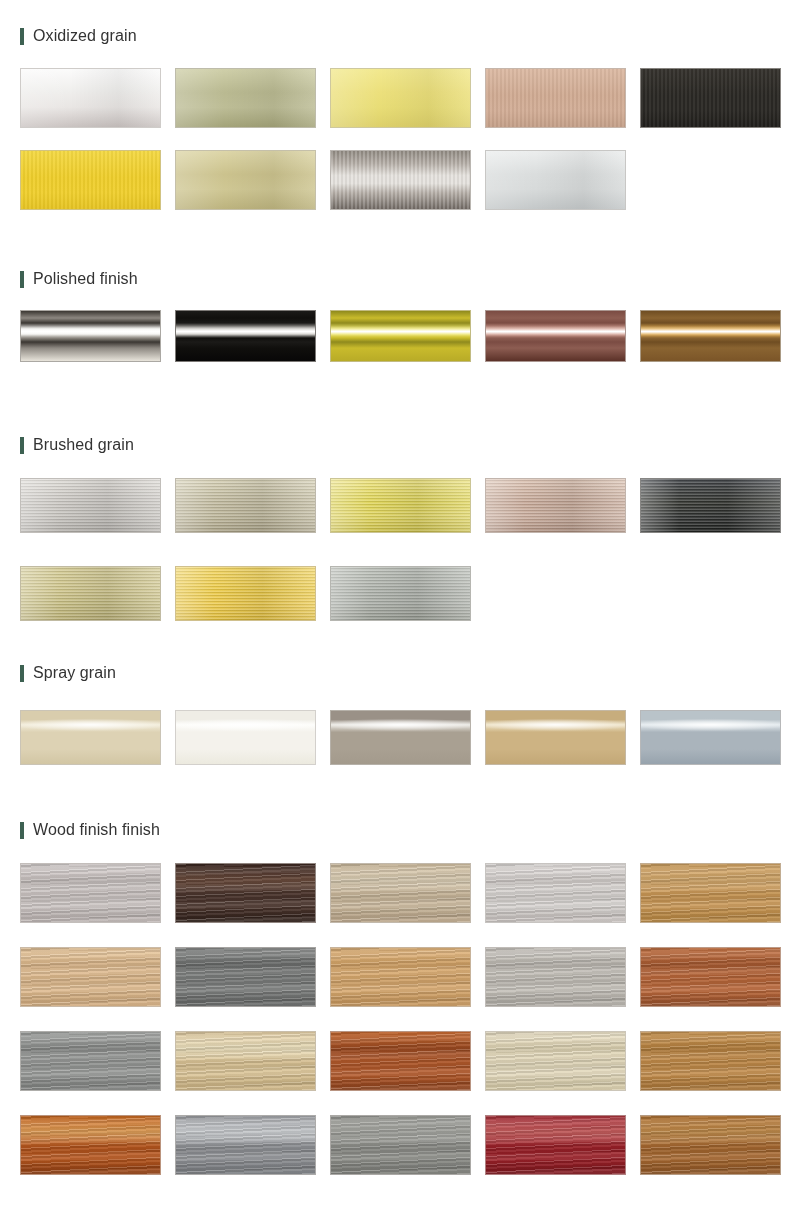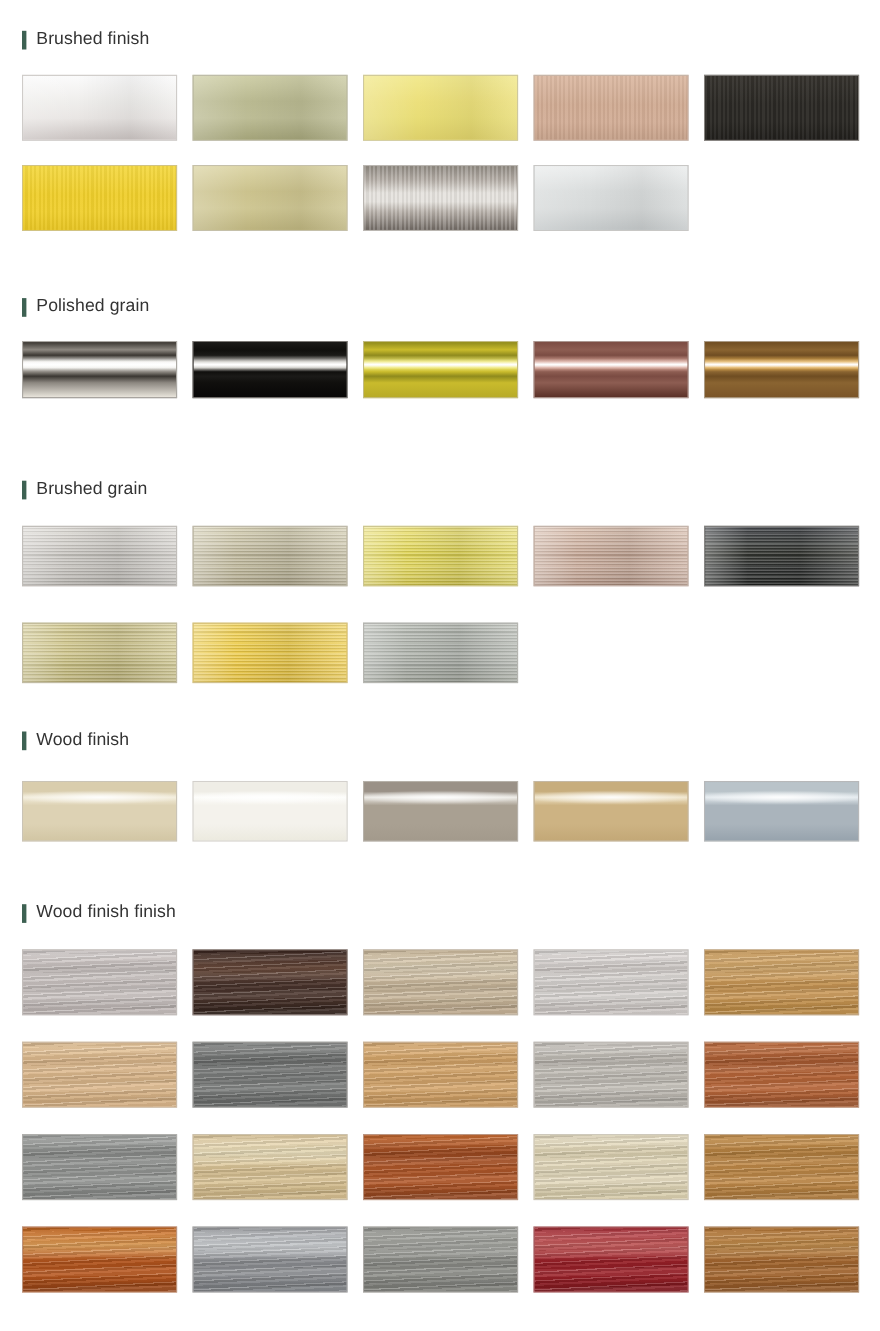--- a/index.html
+++ b/index.html
@@ -46,21 +46,21 @@
   .h-sp{height:55px;} .h-wd{height:60px;}
 </style>
 </head>
 <body>
 
 <div class="page">
   <div id="sections-root">
       <div class="section" style="top: 0px;">
         <div class="sec-head" style="top: 26px;">
           <span class="accent-bar"></span>
-          <span class="sec-title">Brushed finish</span>
+          <span class="sec-title">Oxidized grain</span>
         </div>
         <div class="grid" style="top: 68px; height: 60px;">
           <div class="sw h-ox" title="Pearl white oxidized" style="left: 0px; background-color: rgb(233, 230, 228);">
             <span class="tex" style="background:linear-gradient(to bottom,
         #fbfbfb 0%, #efeeec 40%, #e9e6e4 66%, #c9c2c0 100%);"></span>
             <span class="tex2" style="background:linear-gradient(to right,
         rgba(255,255,255,.22) 0%, rgba(255,255,255,0) 35%, rgba(0,0,0,.05) 70%, rgba(255,255,255,.14) 100%);"></span>
           </div>
           <div class="sw h-ox" title="Olive champagne oxidized" style="left: 155px; background-color: rgb(189, 189, 150);">
             <span class="tex" style="background:linear-gradient(to bottom,
@@ -110,21 +110,21 @@
             <span class="tex" style="background:linear-gradient(to bottom,
         #eceeee 0%, #dadddd 40%, #d7dada 66%, #c4c8c9 100%);"></span>
             <span class="tex2" style="background:linear-gradient(to right,
         rgba(255,255,255,.22) 0%, rgba(255,255,255,0) 35%, rgba(0,0,0,.05) 70%, rgba(255,255,255,.14) 100%);"></span>
           </div>
         </div>
       </div>
       <div class="section" style="top: 0px;">
         <div class="sec-head" style="top: 269px;">
           <span class="accent-bar"></span>
-          <span class="sec-title">Polished grain</span>
+          <span class="sec-title">Polished finish</span>
         </div>
         <div class="grid" style="top: 310px; height: 52px;">
           <div class="sw h-po" title="Mirror chrome polished" style="left: 0px; background-color: rgb(141, 136, 129);">
             <span class="tex" style="background:linear-gradient(to bottom,
         #3b3732 0%, #8d8881 14%, #3b3732 24%, #f4f3f0 36%, #ffffff 41%, #f4f3f0 46%,
         #8d8881 54%, #3b3732 62%, #8d8881 74%, #e8e4db 100%);"></span>
             <span class="tex2" style="background:linear-gradient(to bottom,
         rgba(255,255,255,0) 30%, rgba(255,255,255,.55) 41%, rgba(255,255,255,0) 50%);"></span>
           </div>
           <div class="sw h-po" title="Mirror black polished" style="left: 155px; background-color: rgb(16, 15, 13);">
@@ -227,21 +227,21 @@
             <span class="tex2" style="background:repeating-linear-gradient(to bottom,
         rgba(255,255,255,.26) 0 1px, rgba(0,0,0,.11) 1px 2px, rgba(255,255,255,.10) 2px 3px); opacity:.9;"></span>
             <span class="tex3" style="background:linear-gradient(to right,
         rgba(255,255,255,.30) 0%, rgba(255,255,255,0) 28%, rgba(0,0,0,.07) 62%, rgba(255,255,255,.18) 100%);"></span>
           </div>
         </div>
       </div>
       <div class="section" style="top: 0px;">
         <div class="sec-head" style="top: 663px;">
           <span class="accent-bar"></span>
-          <span class="sec-title">Wood finish</span>
+          <span class="sec-title">Spray grain</span>
         </div>
         <div class="grid" style="top: 710px; height: 55px;">
           <div class="sw h-sp" title="Cream beige spray" style="left: 0px; background-color: rgb(221, 210, 180);">
             <span class="tex" style="background:linear-gradient(to bottom,
         #d9cdad 0%, #d9cdad 16%, #f2ecd9 26%, #ddd2b4 40%, #ddd2b4 72%, #d2c6a4 100%);"></span>
             <span class="tex2" style="background:radial-gradient(ellipse 58% 12% at 50% 26%,
         rgba(255,255,255,.92) 0%, rgba(255,255,255,0) 100%);"></span>
           </div>
           <div class="sw h-sp" title="Ivory white spray" style="left: 155px; background-color: rgb(244, 242, 236);">
             <span class="tex" style="background:linear-gradient(to bottom,

